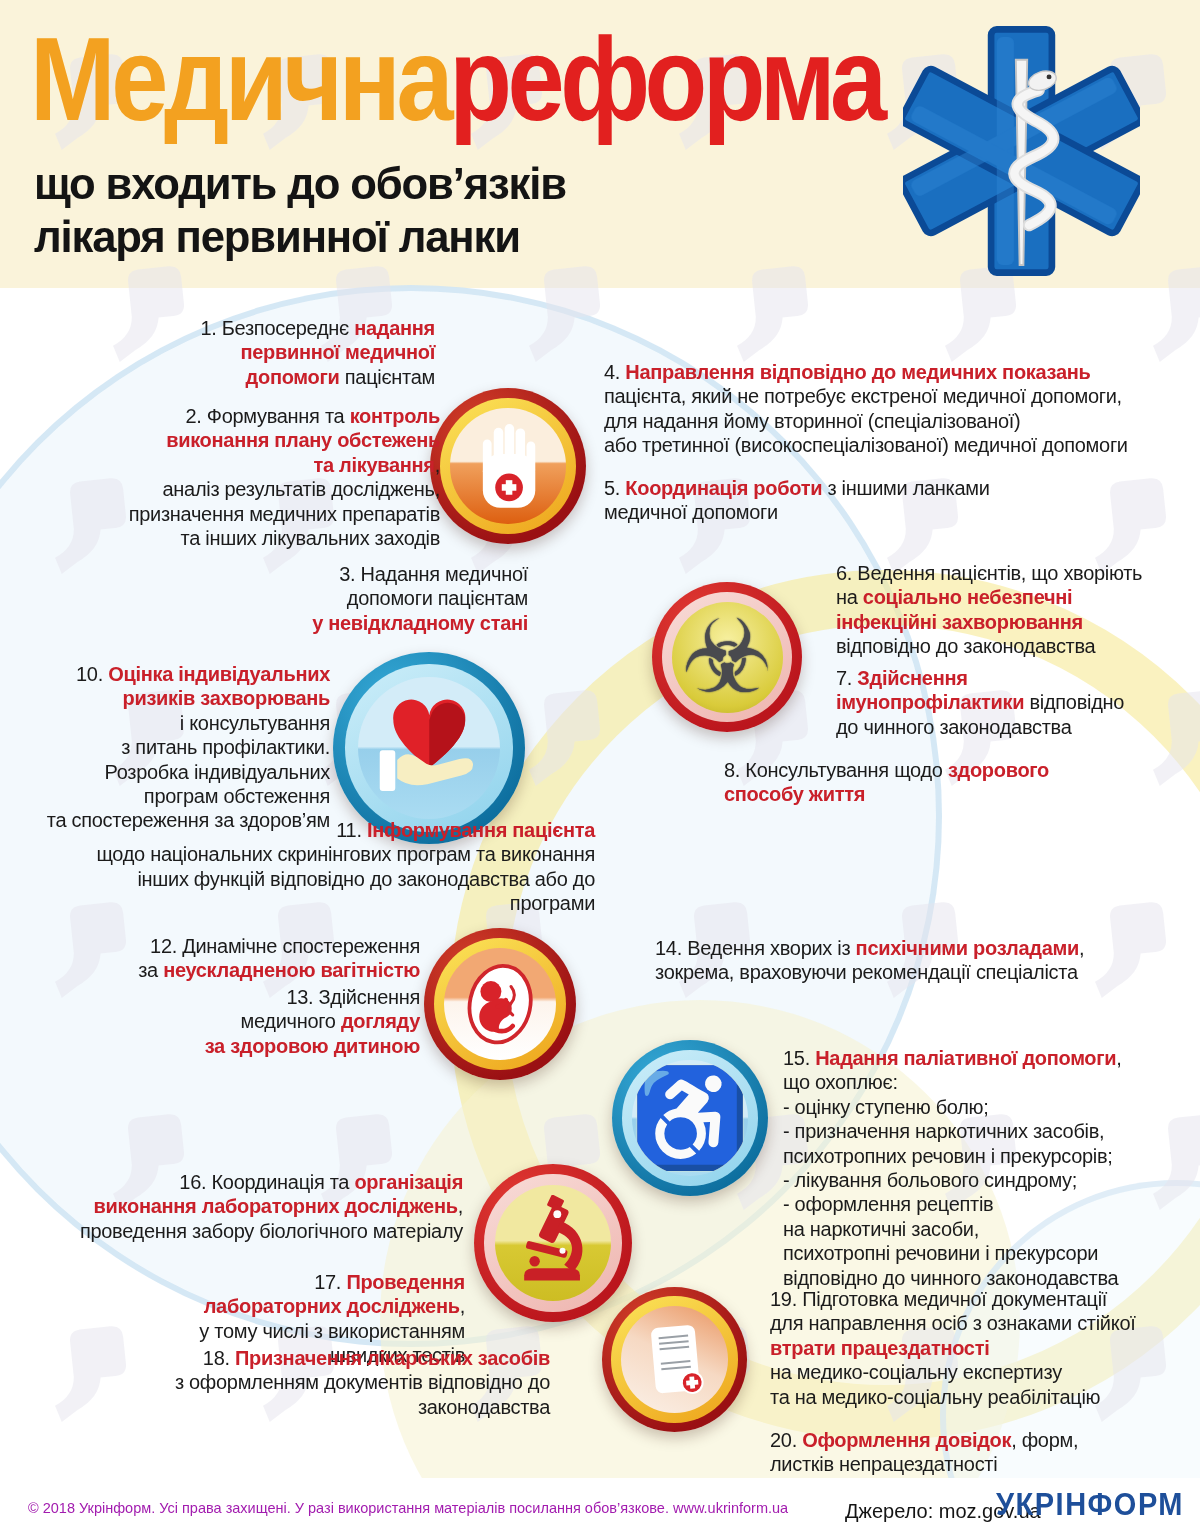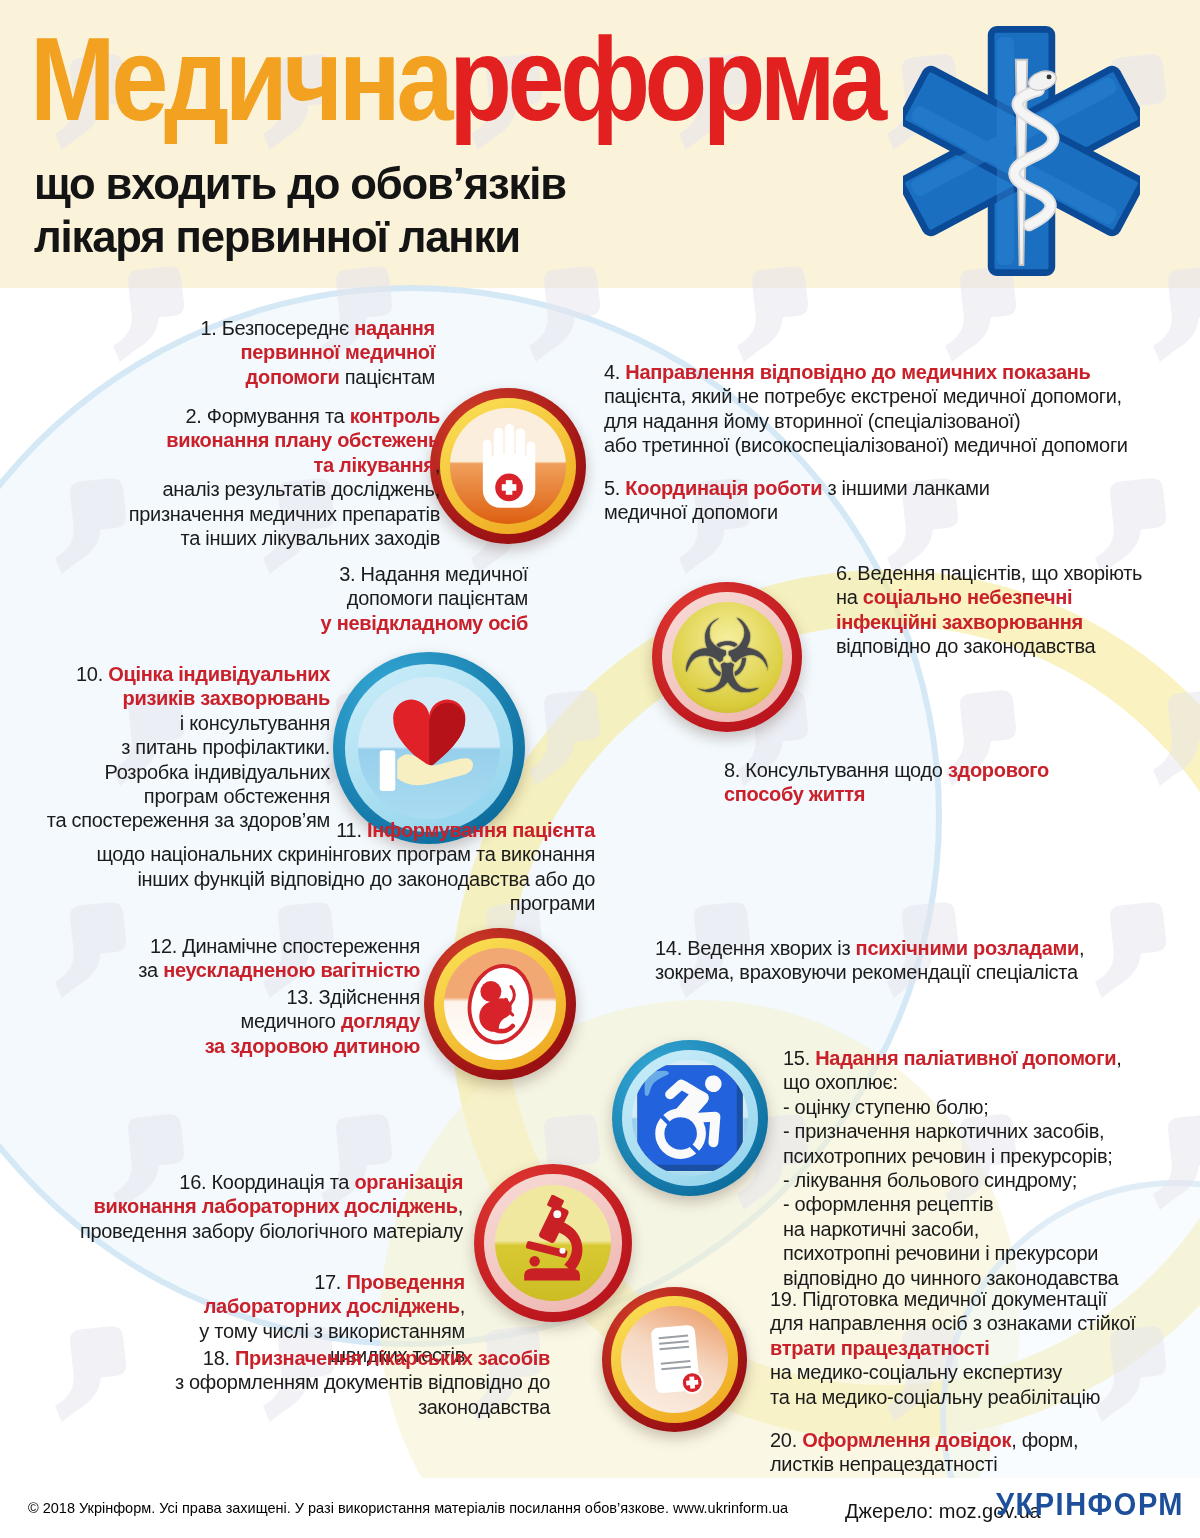--- a/index.html
+++ b/index.html
@@ -51,21 +51,21 @@
   .core-heart{background:linear-gradient(180deg,#d3ecf8 0%,#d3ecf8 49%,#97cfeb 51%,#aadcf2 100%);}
   .core-bio{background:radial-gradient(circle at 50% 35%, #f7f0a0 0%, #d9cb3a 72%, #b3a41c 100%);}
   .core-fetus{background:linear-gradient(180deg,#f2a873 0%,#f2a873 44%,#fdf4ec 48%,#ffffff 100%);}
   .core-micro{background:linear-gradient(180deg,#f1e8a0 0%,#f1e8a0 48%,#d8c933 52%,#cdbd23 100%);}
   .core-doc{background:linear-gradient(205deg,#ea9560 0%,#f6d9c3 48%,#fbf1e8 100%);}
   .glyph-bio{font-size:102px;color:#494a4e;line-height:1;
     text-shadow:0 0 1.5px #494a4e,0 0 1.5px #494a4e;}
   .glyph-wheel{font-size:96px;color:#f3edc3;line-height:1;
     text-shadow:0 0 1.5px #f3edc3,0 0 1px #f3edc3;}
   
-  .copyright{position:absolute;left:28px;top:1500px;font-size:14.5px;color:#000000;z-index:6;}
+  .copyright{position:absolute;left:28px;top:1500px;font-size:14.5px;color:#a21caf;z-index:6;}
   .source{position:absolute;left:845px;top:1500px;font-size:20px;color:#141414;z-index:6;}
   .logo{position:absolute;left:996px;top:1489px;font-size:29px;font-weight:bold;
     color:#1e4f9a;letter-spacing:1.5px;z-index:6;transform:scaleY(1.05);}
 </style>
 </head>
 <body>
 
 <div class="poster">
 
   <div class="header-band"></div>
@@ -230,31 +230,34 @@
 первинної медичної
 допомоги</span><span> пацієнтам</span></div>
       <div class="item al-r" style="left: 110px; top: 404px; width: 330px;"><span>2. Формування та </span><span class="hl">контроль
 виконання плану обстежень
 та лікування</span><span>,
 аналіз результатів досліджень,
 призначення медичних препаратів
 та інших лікувальних заходів</span></div>
       <div class="item al-r" style="left: 308px; top: 562px; width: 220px;"><span>3. Надання медичної
 допомоги пацієнтам
-</span><span class="hl">у невідкладному осіб</span></div>
+</span><span class="hl">у невідкладному стані</span></div>
       <div class="item" style="left: 604px; top: 360px; width: 545px;"><span>4. </span><span class="hl">Направлення відповідно до медичних показань</span><span>
 пацієнта, який не потребує екстреної медичної допомоги,
 для надання йому вторинної (спеціалізованої)
 або третинної (високоспеціалізованої) медичної допомоги</span></div>
       <div class="item" style="left: 604px; top: 476px; width: 430px;"><span>5. </span><span class="hl">Координація роботи</span><span> з іншими ланками
 медичної допомоги</span></div>
       <div class="item" style="left: 836px; top: 561px; width: 330px;"><span>6. Ведення пацієнтів, що хворіють
 на </span><span class="hl">соціально небезпечні
 інфекційні захворювання</span><span>
 відповідно до законодавства</span></div>
+      <div class="item" style="left: 836px; top: 666px; width: 320px;"><span>7. </span><span class="hl">Здійснення
+імунопрофілактики</span><span> відповідно
+до чинного законодавства</span></div>
       <div class="item" style="left: 724px; top: 758px; width: 350px;"><span>8. Консультування щодо </span><span class="hl">здорового
 способу життя</span></div>
       <div class="item al-r" style="left: 38px; top: 662px; width: 292px;"><span>10. </span><span class="hl">Оцінка індивідуальних
 ризиків захворювань</span><span>
 і консультування
 з питань профілактики.
 Розробка індивідуальних
 програм обстеження
 та спостереження за здоров’ям</span></div>
       <div class="item al-r" style="left: 55px; top: 818px; width: 540px;"><span>11. </span><span class="hl">Інформування пацієнта</span><span>

